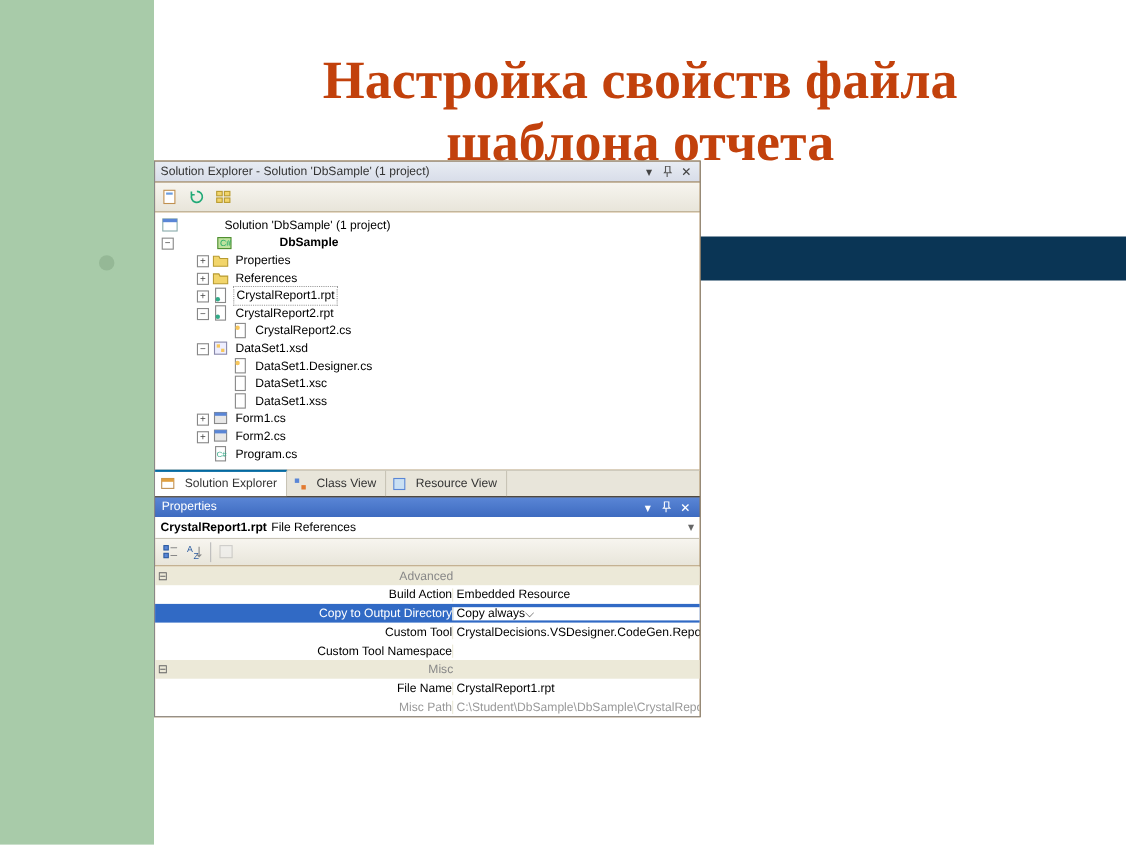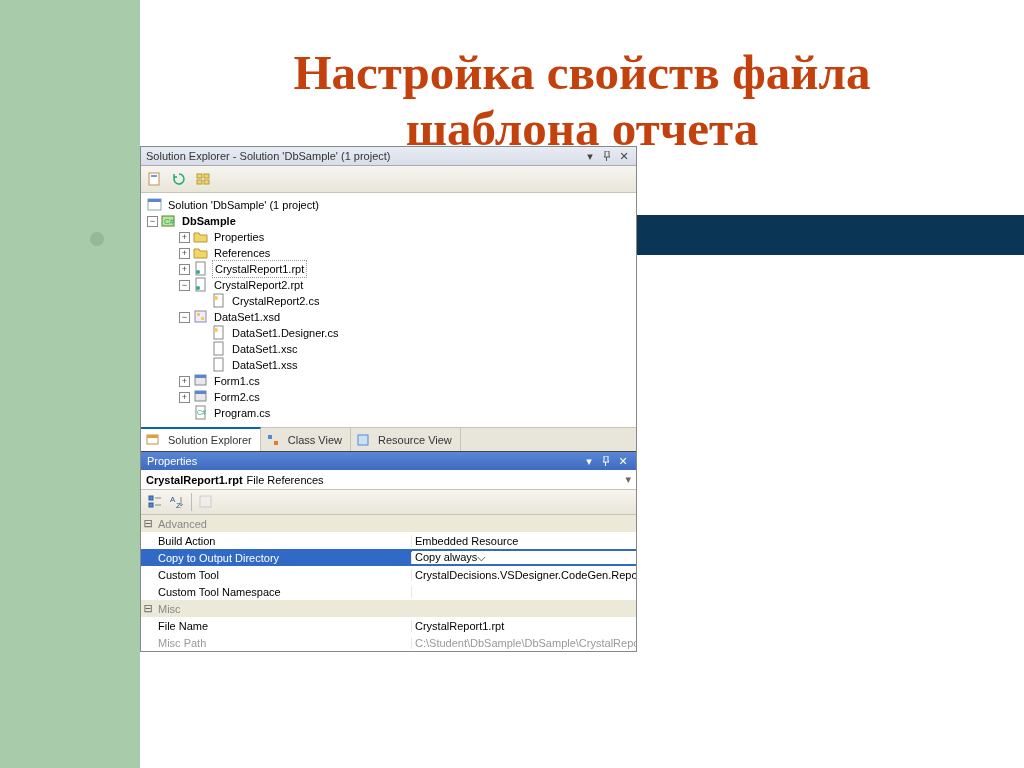--- a/index.html
+++ b/index.html
@@ -41,33 +41,33 @@
   .prop-title .se-title-text { flex:1; }
   .prop-sel { background: #fff; padding: 3px 5px; border-bottom: 1px solid #c8c4b6; display:flex; align-items:center; }
   .prop-sel .selname { font-weight: bold; margin-right: 4px; }
   .prop-sel .seldd { margin-left: auto; color:#666; }
   .prop-tools { background: linear-gradient(#f7f5ef,#e8e5da); padding: 2px 4px; border-bottom: 1px solid #c8c4b6; display:flex; gap:2px; align-items:center; }
   .vsep { width:1px; height:18px; background:#bbb; margin:0 2px; }
   
   .prop-grid { background: #fff; }
   .prow { display: flex; height: 17px; align-items: center; }
   .prow .pminus { width: 14px; text-align:center; color:#666; }
-  .prow .pname { width: 257px; padding-left: 3px; }
+  .prow .pname { width: 257px; padding-left: 3px; text-align: right; }
   .prow .pval { flex: 1; padding-left: 3px; overflow: hidden; white-space: nowrap; }
   .prow .dd { margin-left:auto; padding-right:4px; color:#444; }
   .pcat { background: #ece9d8; color: #888; font-weight: normal; }
   .pcat .pname { color:#888; }
   .psel { background: #316ac5; color: #fff; }
   .psel .pval { background: #fff; color: #000; }
   .prow.item .pname { border-right:1px solid #ece9d8; }
   .prow.item .pval { border-left:0; }
   .pdisabled { color:#999; }
   
   
-  .lv0 { padding-left: 2px; }
+  .lv0 { padding-left: 2px; gap: 36px; }
   .lv2 { padding-left: 34px; }
   .lv3 { padding-left: 52px; align-items: center; }
   
 </style>
 </head>
 <body>
 
 <div class="slide">
   <div class="left-band"></div>
   <div class="dark-band"></div>

